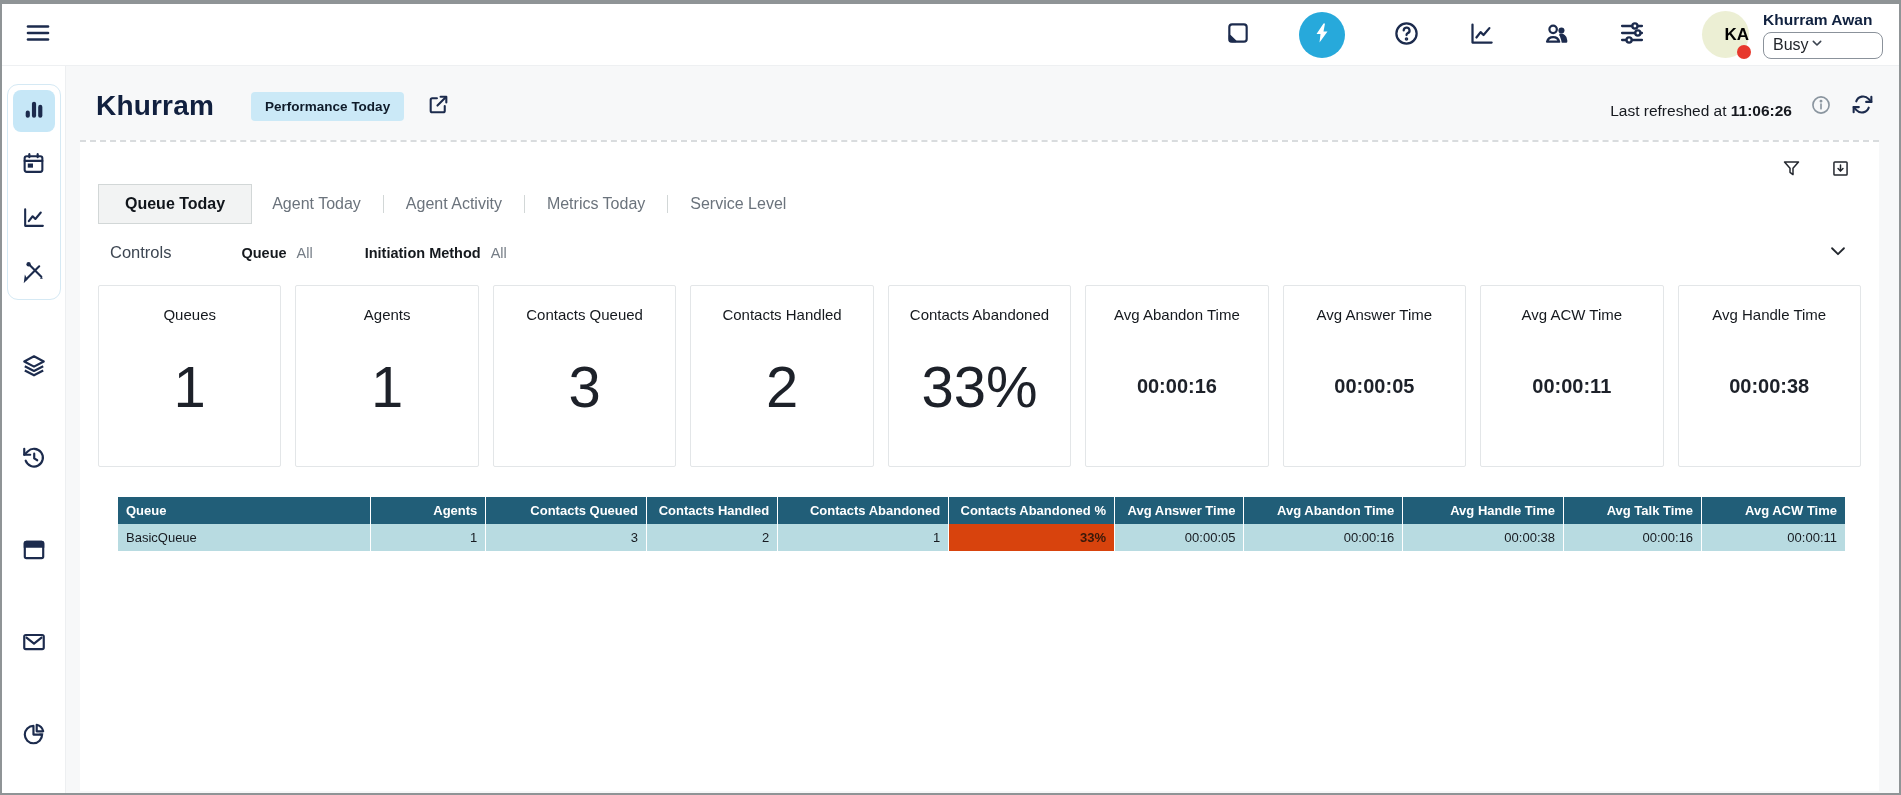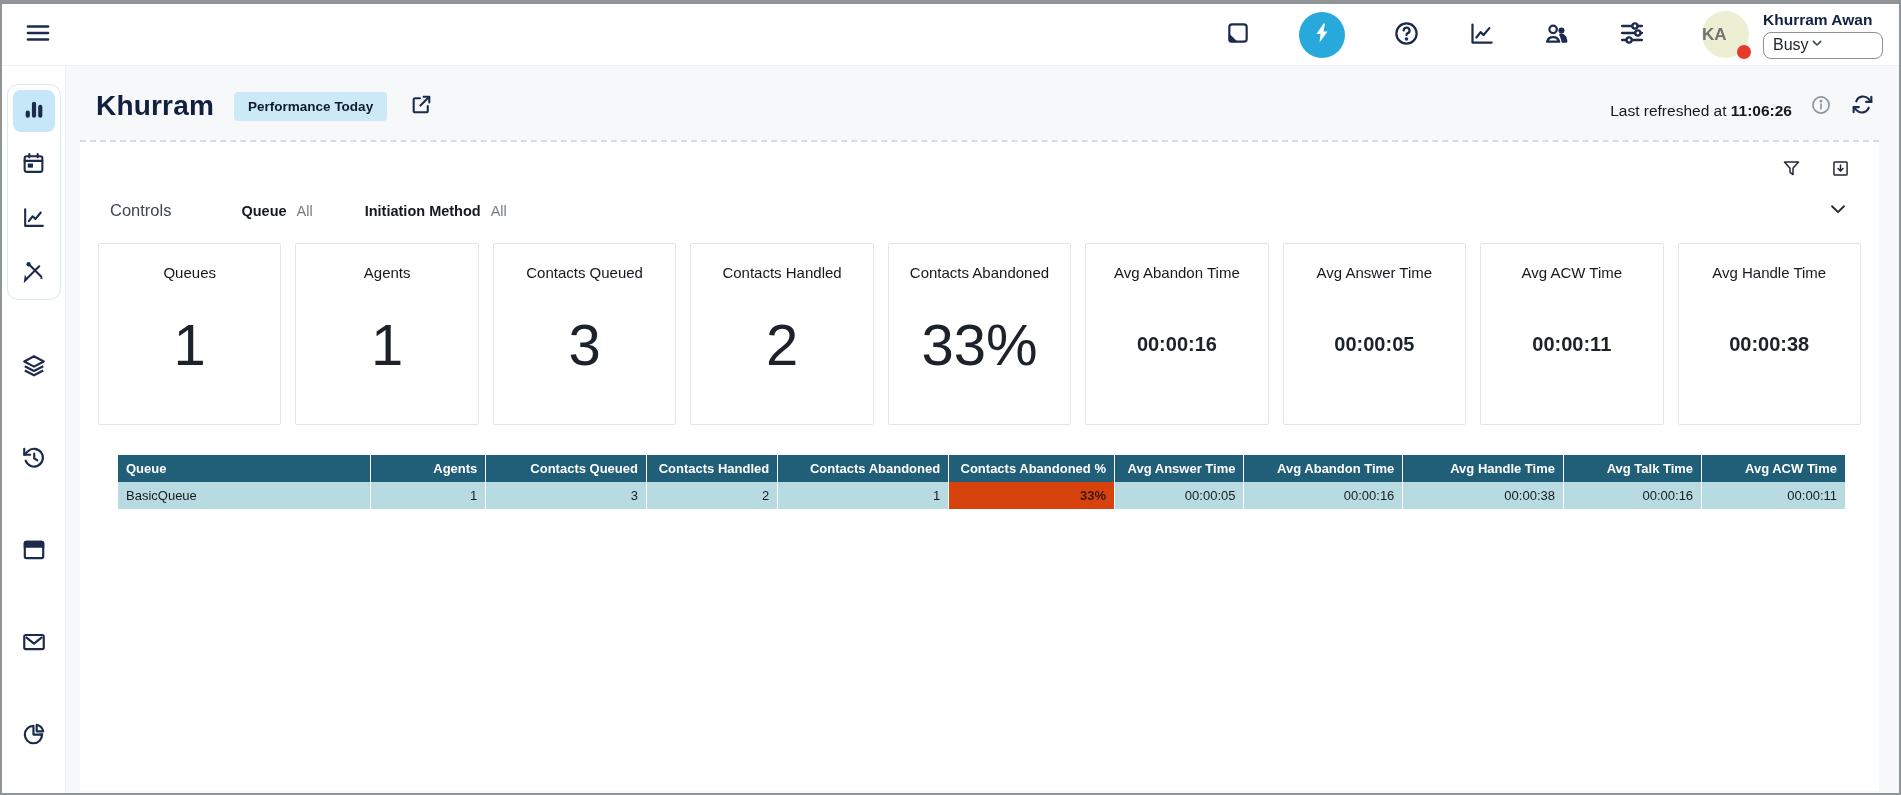--- a/index.html
+++ b/index.html
@@ -6,41 +6,41 @@
   *{box-sizing:border-box;}
   .window{width:1901px;height:795px;border:2px solid #8f9496;border-top:4px solid #8f9496;background:#fff;display:flex;flex-direction:column;overflow:hidden;}
 
   
   .topbar{height:62px;background:#fff;border-bottom:1px solid #eef0f2;display:flex;align-items:center;padding:0 16px 0 18px;flex:0 0 auto;}
   .hamburger{margin-right:auto;background:none;border:none;padding:4px;cursor:pointer;display:flex;}
   .topbar-icons{display:flex;align-items:center;gap:48px;}
   .icon-btn{background:none;border:none;padding:0;display:flex;align-items:center;justify-content:center;cursor:pointer;}
   .bolt-circle{width:46px;height:46px;border-radius:50%;background:#27a9db;display:flex;align-items:center;justify-content:center;}
   .avatar-wrap{position:relative;margin-left:56px;width:47px;height:47px;flex:0 0 auto;}
-  .avatar-circle{width:47px;height:47px;border-radius:50%;background:#ecefd4;display:flex;align-items:center;justify-content:flex-start;font-weight:bold;font-size:17px;color:#737373;}
+  .avatar-circle{width:47px;height:47px;border-radius:50%;background:#ecefd4;display:flex;align-items:center;justify-content:flex-end;font-weight:bold;font-size:17px;color:#000000;}
   .status-dot{position:absolute;right:-2px;bottom:-1px;width:14px;height:14px;border-radius:50%;background:#e7382c;}
   .user-col{margin-left:14px;display:flex;flex-direction:column;gap:3px;}
   .user-name{font-weight:bold;font-size:15.5px;color:#10213f;}
   .status-select{width:120px;height:27px;border:1px solid #8b929b;border-radius:8px;display:flex;align-items:center;padding:0 9px;font-size:16px;color:#23262b;cursor:pointer;background:#fff;}
   .status-select svg{margin-left:auto;}
 
   
   .shell{flex:1;display:flex;min-height:0;}
   .sidebar{width:64px;background:#fff;border-right:1px solid #edeff1;display:flex;flex-direction:column;align-items:center;padding-top:18px;flex:0 0 auto;}
   .nav-group{border:1px solid #d5e9f4;border-radius:11px;padding:5px;display:flex;flex-direction:column;gap:12px;}
   .nav-item{width:42px;height:42px;border-radius:8px;display:flex;align-items:center;justify-content:center;background:none;border:none;cursor:pointer;padding:0;}
   .nav-item.active{background:#c6e7f7;}
   .nav-solo{margin-top:46px;display:flex;flex-direction:column;gap:50px;align-items:center;}
 
   .main{flex:1;background:#f7f8f9;display:flex;flex-direction:column;min-width:0;}
 
   
   .page-header{display:flex;align-items:center;padding:24px 24px 18px 30px;}
   .page-title{font-size:28px;font-weight:bold;color:#11203f;letter-spacing:.2px;}
-  .badge{margin-left:20px;background:#cbe9f7;color:#0f1b2a;font-weight:bold;font-size:13.5px;padding:7px 14px;border-radius:4px;}
+  .badge{margin-left:37px;background:#cbe9f7;color:#0f1b2a;font-weight:bold;font-size:13.5px;padding:7px 14px;border-radius:4px;}
   .ext-link{margin-left:22px;background:none;border:none;padding:0;cursor:pointer;display:flex;}
   .refresh-area{margin-left:auto;display:flex;align-items:flex-end;gap:18px;}
   .refresh-text{font-size:15.5px;color:#16191f;}
   .refresh-text b{font-weight:bold;}
 
   
   .card{flex:1;margin:0 20px 2px 14px;background:#fff;border-top:2px dashed #d9dcde;padding:8px 18px 0;display:flex;flex-direction:column;min-height:0;}
   .card-tools{display:flex;justify-content:flex-end;gap:28px;padding:8px 10px 0;}
 
   .tabs{display:flex;align-items:stretch;margin-top:2px;}
@@ -306,20 +306,30 @@
             <span>
               <svg width="21" height="21" viewBox="0 0 24 24" fill="none" stroke="#23272e" stroke-width="1.7" stroke-linecap="round" stroke-linejoin="round">
                   <rect x="4.5" y="4.5" width="15" height="15" rx="1"></rect>
                   <line x1="12" y1="8" x2="12" y2="14.6"></line>
                   <polyline points="9.2 12 12 14.8 14.8 12"></polyline>
                 </svg>
             </span>
           </button>
         </div>
 
+        <div class="tabs">
+          <button class="tab active">Queue Today</button>
+          <button class="tab">Agent Today</button>
+          <span class="tab-divider"></span>
+          <button class="tab">Agent Activity</button>
+          <span class="tab-divider"></span>
+          <button class="tab">Metrics Today</button>
+          <span class="tab-divider"></span>
+          <button class="tab">Service Level</button>
+        </div>
 
         <div class="controls">
           <span class="controls-title">Controls</span>
           <span class="filter-item">
             <span class="filter-label">Queue</span>
             <span class="filter-value">All</span>
           </span>
           <span class="filter-item">
             <span class="filter-label">Initiation Method</span>
             <span class="filter-value">All</span>

